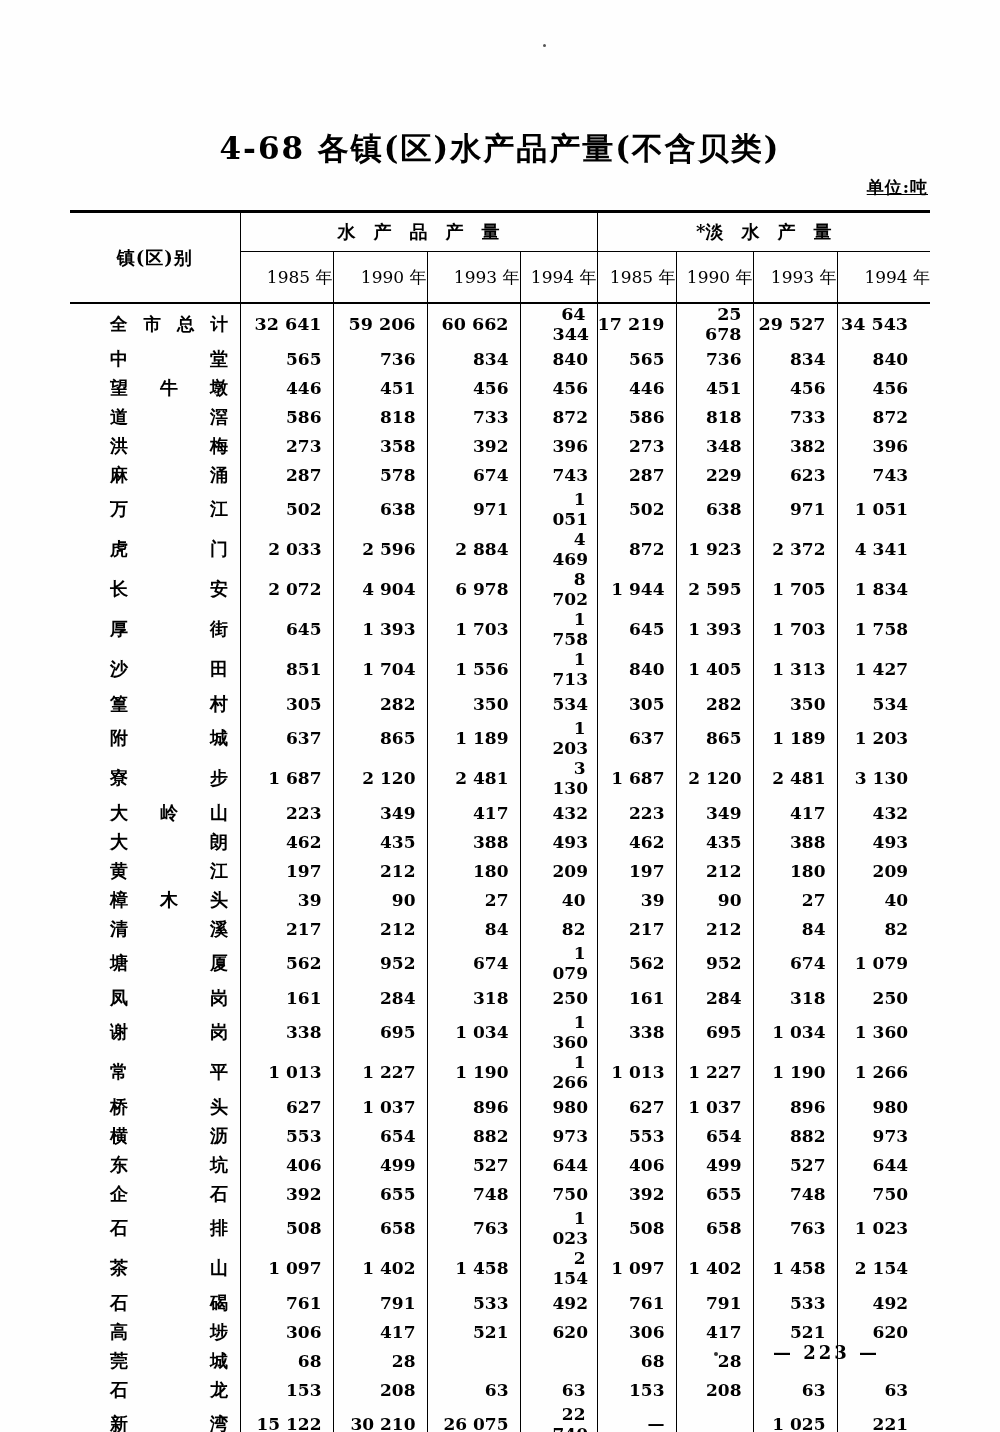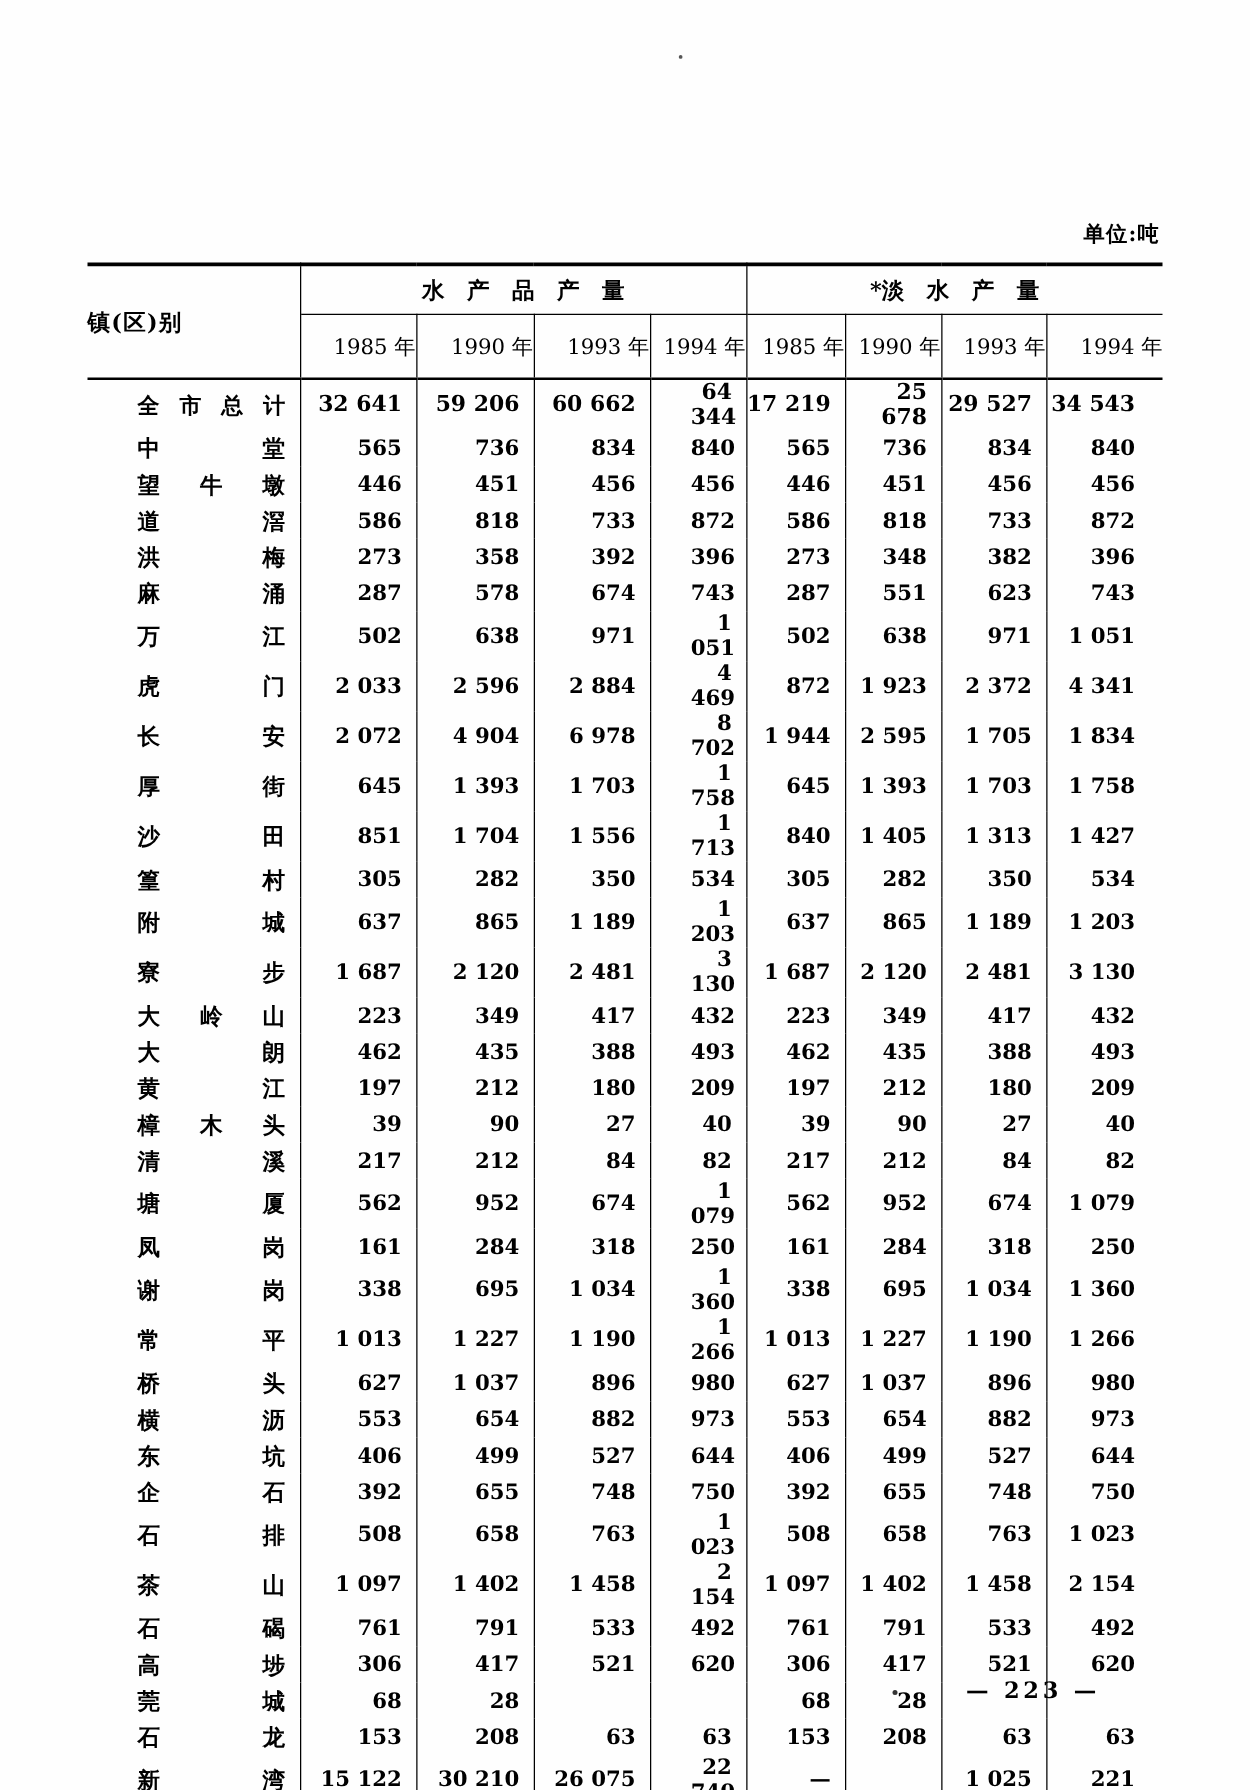--- a/index.html
+++ b/index.html
@@ -13,39 +13,39 @@
   }
   .page{position:absolute;inset:0;}
   .title{
     position:absolute;top:128px;left:0;width:1000px;
     text-align:center;
     font-size:31px;font-weight:700;letter-spacing:2px;
     margin:0;
   }
   .unit{
     position:absolute;top:176px;right:72px;
-    font-size:17px;font-weight:700;letter-spacing:1px;
+    font-size:17px;font-weight:700;letter-spacing:1px;text-decoration:underline;
   }
   table.data{
     position:absolute;top:210px;left:70px;
     width:860px;
     border-collapse:collapse;
     table-layout:fixed;
     border-top:3px solid #000;
     border-bottom:3px solid #000;
   }
   col.c-name{width:170px;}
   col.c1{width:93px;} col.c2{width:94px;} col.c3{width:93px;} col.c4{width:77px;}
   col.c5{width:79px;} col.c6{width:77px;} col.c7{width:84px;} col.c8{width:93px;}
   th,td{padding:0;font-weight:700;}
   
   th.rowhead{
     border-right:1.5px solid #000;
     border-bottom:2.5px solid #000;
-    font-size:18px;text-align:left;vertical-align:middle;
+    font-size:18px;text-align:center;vertical-align:middle;
     letter-spacing:1px;
   }
   th.group{
     border-bottom:1.5px solid #000;
     font-size:18px;text-align:center;height:38px;
     vertical-align:middle;font-weight:700;
   }
   th.group.g1{border-right:1.5px solid #000;margin-left:41px;}
   th.year{
     border-right:1.5px solid #000;
@@ -82,20 +82,21 @@
   }
   .speck1{position:absolute;top:1352px;left:714px;width:4px;height:4px;background:#333;border-radius:50%;}
   .speck2{position:absolute;top:44px;left:543px;width:3px;height:3px;background:#555;border-radius:50%;}
 </style>
 </head>
 <body>
 
 <div class="page">
   <div class="speck2"></div>
 
+  <h1 class="title">4-68  各镇(区)水产品产量(不含贝类)</h1>
 
   <div class="unit">单位:吨</div>
 
   <table class="data">
     <colgroup>
       <col class="c-name">
         <col class="c1">
         <col class="c2">
         <col class="c3">
         <col class="c4">
@@ -177,21 +178,21 @@
           <td class="val">382</td>
           <td class="val last">396</td>
         </tr>
         <tr class="datarow">
           <td class="name"><span class="nm">麻涌</span></td>
           <td class="val">287</td>
           <td class="val">578</td>
           <td class="val">674</td>
           <td class="val gsep">743</td>
           <td class="val">287</td>
-          <td class="val">551</td>
+          <td class="val">229</td>
           <td class="val">623</td>
           <td class="val last">743</td>
         </tr>
         <tr class="datarow">
           <td class="name"><span class="nm">万江</span></td>
           <td class="val">502</td>
           <td class="val">638</td>
           <td class="val">971</td>
           <td class="val gsep">1 051</td>
           <td class="val">502</td>

